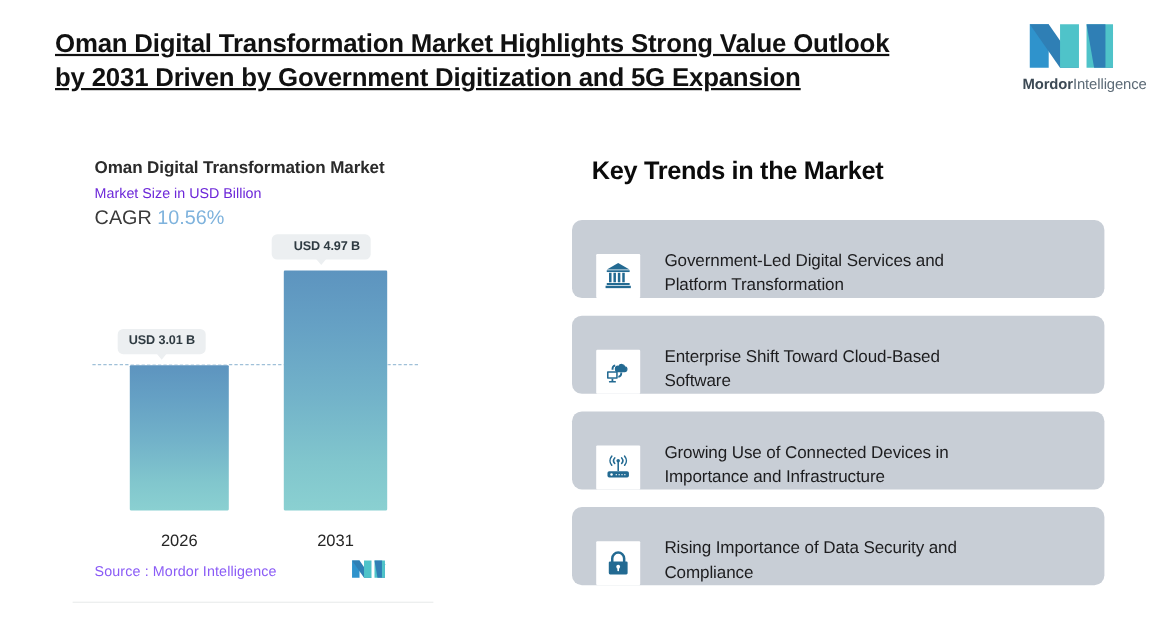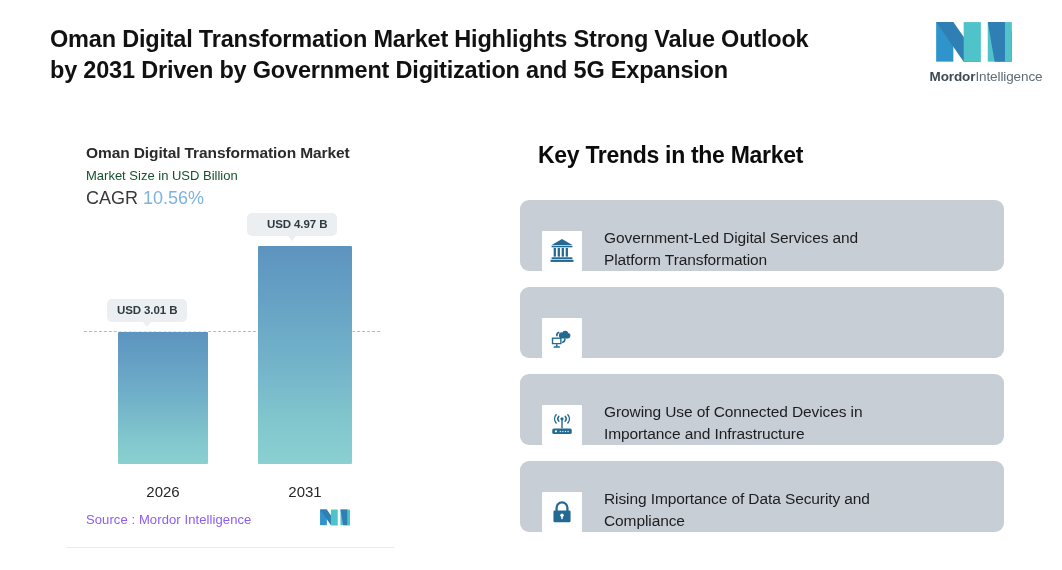--- a/index.html
+++ b/index.html
@@ -29,20 +29,21 @@
   .header-title {
     position: absolute;
     left: 50px;
     top: 24px;
     width: 820px;
     font-size: 23.5px;
     font-weight: bold;
     line-height: 31px;
     letter-spacing: -0.2px;
     color: #111111;
+    text-decoration: underline;
   }
   .header-title .line2 { display: block; }
 
   .brand-logo {
     position: absolute;
     right: 18px;
     top: 18px;
     width: 140px;
     height: 72px;
     display: flex;
@@ -86,21 +87,21 @@
     font-weight: 600;
     color: #2b2b2b;
     letter-spacing: -0.1px;
     text-align: center;
   }
   .chart-subtitle {
     position: absolute;
     left: 26px;
     top: 38px;
     font-size: 13px;
-    color: #14532d;
+    color: #6d28d9;
   }
   .chart-cagr {
     position: absolute;
     left: 26px;
     top: 58px;
     font-size: 18px;
     color: #3a3a3a;
   }
   .chart-cagr .cagr-value {
     color: #7fb3dd;
@@ -326,20 +327,24 @@
           <path d="M12.5 7.6a2.6 2.6 0 0 1 5 .3 2 2 0 0 1-.4 4H12a2.3 2.3 0 0 1-.1-4.6 2.3 2.3 0 0 1 .6.3z" fill="#236a92" stroke="#236a92" stroke-width="1"></path>
           <rect x="2.6" y="11.6" width="9" height="6.2" rx="0.6" fill="#236a92" stroke="none"></rect>
           <rect x="3.9" y="12.8" width="6.4" height="3.8" fill="#fff" stroke="none"></rect>
           <rect x="6.4" y="17.8" width="1.5" height="2.1" fill="#236a92" stroke="none"></rect>
           <rect x="4.2" y="19.7" width="5.9" height="1.3" rx="0.5" fill="#236a92" stroke="none"></rect>
           <path d="M7.2 9.6c0-1.5 1-2.6 2.3-2.9" stroke="#236a92" stroke-width="1.5" fill="none"></path>
           <polygon points="6.3,10.3 8.2,10.3 7.25,8.4" fill="#236a92" stroke="none"></polygon>
           <path d="M14.6 13.2c0 1.6-1.1 2.8-2.5 3" stroke="#236a92" stroke-width="1.5" fill="none"></path>
           <polygon points="15.5,12.5 13.6,12.5 14.55,14.4" fill="#236a92" stroke="none"></polygon>
         </svg>
+      </div>
+      <div class="trend-text">
+        <span>Enterprise Shift Toward Cloud-Based</span><br>
+        <span>Software</span>
       </div>
     </div>
 
     <div class="trend-card c2">
       <div class="trend-icon-box">
         <svg width="26" height="26" viewBox="0 0 24 24">
           <g fill="none" stroke="#236a92" stroke-width="1.35" stroke-linecap="round">
             <path d="M9.1 8.6a3.4 3.4 0 0 1 0-4.6"></path>
             <path d="M6.6 10.1a5.8 5.8 0 0 1 0-7.6"></path>
             <path d="M14.9 8.6a3.4 3.4 0 0 0 0-4.6"></path>

